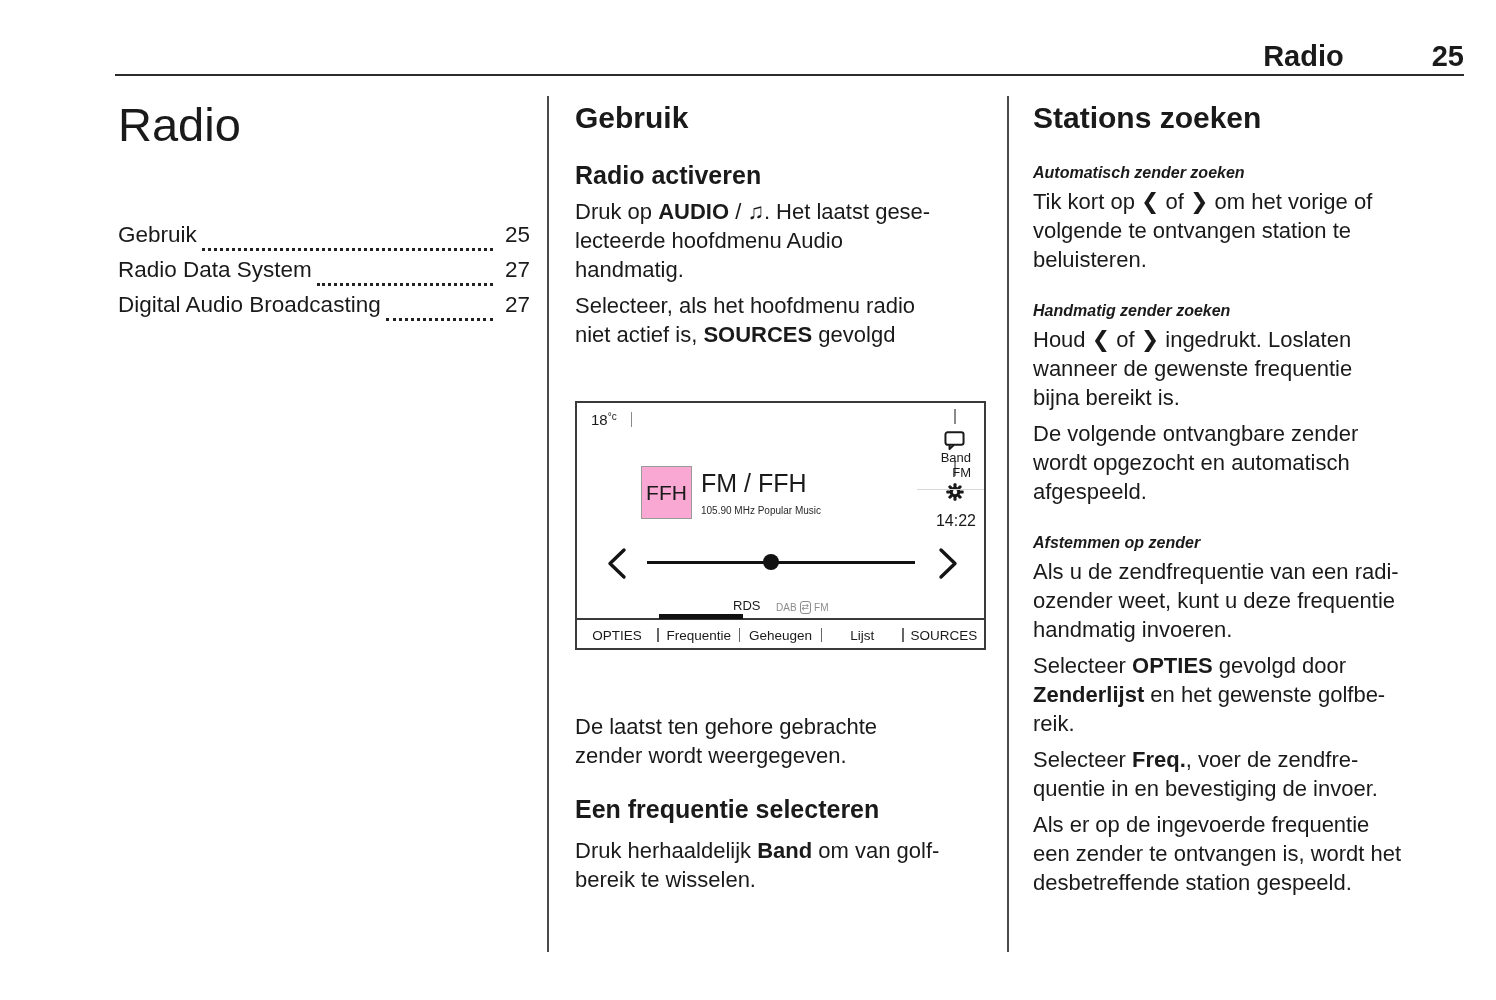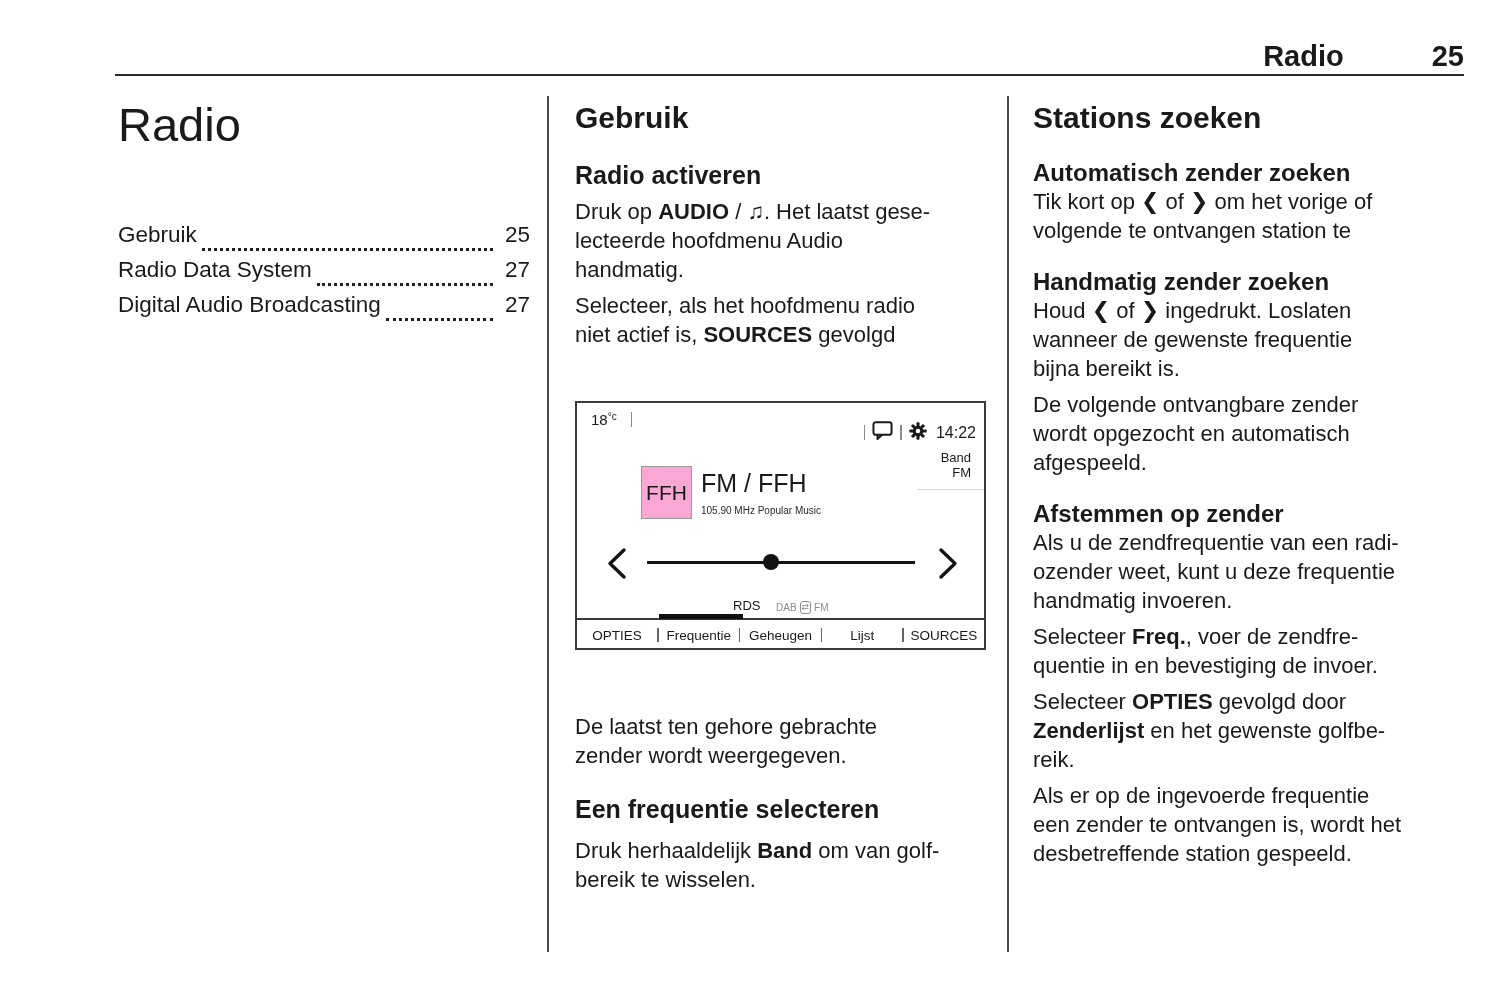--- a/index.html
+++ b/index.html
@@ -21,33 +21,33 @@
 
   
   h1.chapter{font-size:47px;font-weight:400;margin:2px 0 0;line-height:1.12;}
   .toc{margin-top:70px;font-size:22.5px;}
   .toc-row{display:flex;align-items:baseline;height:35px;}
   .toc-leader{flex:1;border-bottom:3px dotted #222;margin:0 5px;align-self:flex-end;position:relative;top:-6px;}
   .toc-page{min-width:32px;text-align:right;white-space:nowrap;}
 
   h2.sec{font-size:30px;font-weight:bold;margin:3px 0 0;line-height:36px;}
   h3.sub{font-size:25px;font-weight:bold;margin:24px 0 0;line-height:30px;}
-  h4.runin{font-size:24px;font-weight:bold;margin:22px 0 0;line-height:29px;}
+  h4.runin{font-size:16px;font-weight:bold;margin:22px 0 0;line-height:29px;font-style:italic;}
   .para{font-size:22px;line-height:29px;margin:7px 0 0;}
   .ln{display:block;white-space:nowrap;}
   .mt14{} .mt12{margin-top:12px;} .mt20{margin-top:20px;}
   .mt52{margin-top:52px;} .mt62{margin-top:62px;}
   .flush{margin-top:0;}
 
   
   .screen{position:relative;width:407px;height:245px;border:2px solid #3a3a3a;background:#fff;}
   .sb-left{position:absolute;left:14px;top:8px;display:flex;align-items:center;gap:14px;font-size:15px;}
   .temp-deg{font-size:10px;vertical-align:5px;}
   .vsep{width:1.5px;height:15px;background:#8a8a8a;}
-  .sb-right{position:absolute;right:8px;top:18px;display:flex;align-items:center;gap:7px;}
+  .sb-right{position:absolute;right:8px;top:6px;display:flex;align-items:center;gap:7px;flex-direction:column;}
   .clock{font-size:16px;margin-left:2px;}
   .band-btn{position:absolute;top:47px;right:13px;text-align:right;font-size:13px;line-height:15px;}
   .band-line{position:absolute;top:86px;right:0;width:67px;height:1px;background:#d8d8d4;}
   .preset{position:absolute;left:64px;top:63px;width:49px;height:51px;background:#f9a8d4;
           border:1px solid #9a9a96;display:flex;align-items:center;justify-content:center;font-size:21px;}
   .sttl{position:absolute;left:124px;top:66px;font-size:25px;}
   .sdet{position:absolute;left:124px;top:102px;font-size:10px;color:#2a2a2a;}
   .seek-left{position:absolute;left:27px;top:144px;}
   .seek-right{position:absolute;right:23px;top:144px;}
   .track{position:absolute;left:70px;top:158px;width:268px;height:2.5px;background:#121212;}
@@ -203,20 +203,21 @@
     </p>
   </div>
 
   <div class="col col-right">
     <h2 class="sec">Stations zoeken</h2>
 
     <h4 class="runin">Automatisch zender zoeken</h4>
     <p class="para flush">
       <span class="ln">Tik kort op ❮ of ❯ om het vorige of</span>
       <span class="ln">volgende te ontvangen station te</span>
+      <span class="ln">beluisteren.</span>
     </p>
 
     <h4 class="runin">Handmatig zender zoeken</h4>
     <p class="para flush">
       <span class="ln">Houd ❮ of ❯ ingedrukt. Loslaten</span>
       <span class="ln">wanneer de gewenste frequentie</span>
       <span class="ln">bijna bereikt is.</span>
     </p>
     <p class="para">
       <span class="ln">De volgende ontvangbare zender</span>
@@ -224,28 +225,28 @@
       <span class="ln">afgespeeld.</span>
     </p>
 
     <h4 class="runin">Afstemmen op zender</h4>
     <p class="para flush">
       <span class="ln">Als u de zendfrequentie van een radi-</span>
       <span class="ln">ozender weet, kunt u deze frequentie</span>
       <span class="ln">handmatig invoeren.</span>
     </p>
     <p class="para">
-      <span class="ln"><span>Selecteer </span><b>Freq.</b><span>, voer de zendfre-</span></span>
-      <span class="ln">quentie in en bevestiging de invoer.</span>
-    </p>
-    <p class="para">
       <span class="ln"><span>Selecteer </span><b>OPTIES</b><span> gevolgd door</span></span>
       <span class="ln"><b>Zenderlijst</b><span> en het gewenste golfbe-</span></span>
       <span class="ln">reik.</span>
     </p>
     <p class="para">
+      <span class="ln"><span>Selecteer </span><b>Freq.</b><span>, voer de zendfre-</span></span>
+      <span class="ln">quentie in en bevestiging de invoer.</span>
+    </p>
+    <p class="para">
       <span class="ln">Als er op de ingevoerde frequentie</span>
       <span class="ln">een zender te ontvangen is, wordt het</span>
       <span class="ln">desbetreffende station gespeeld.</span>
     </p>
   </div>
 
 </div>
 
 </body></html>

